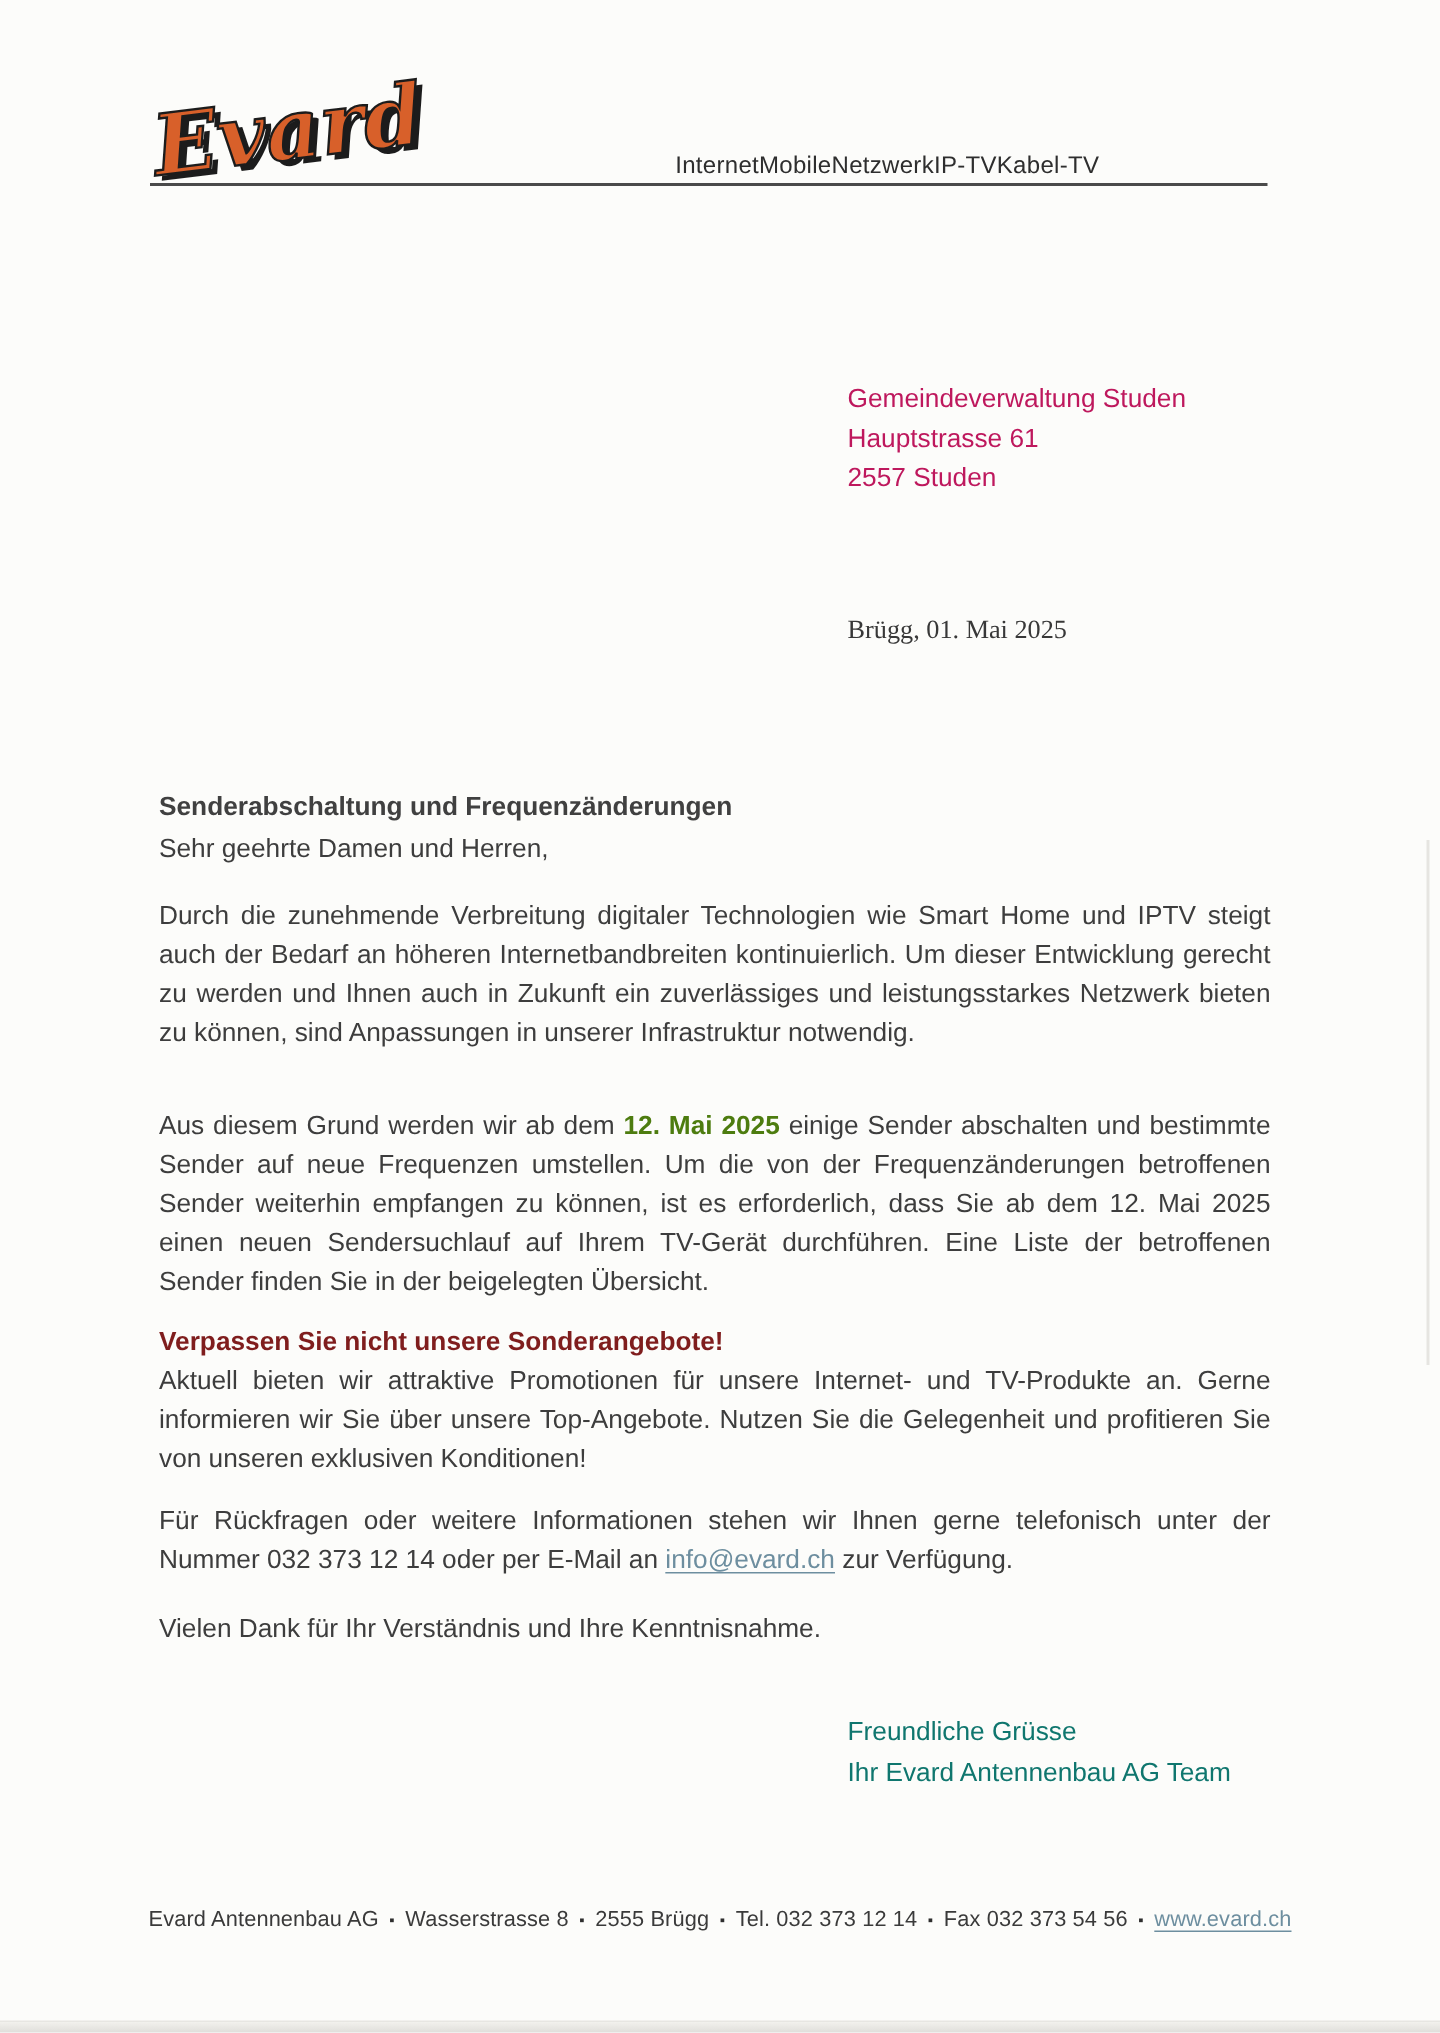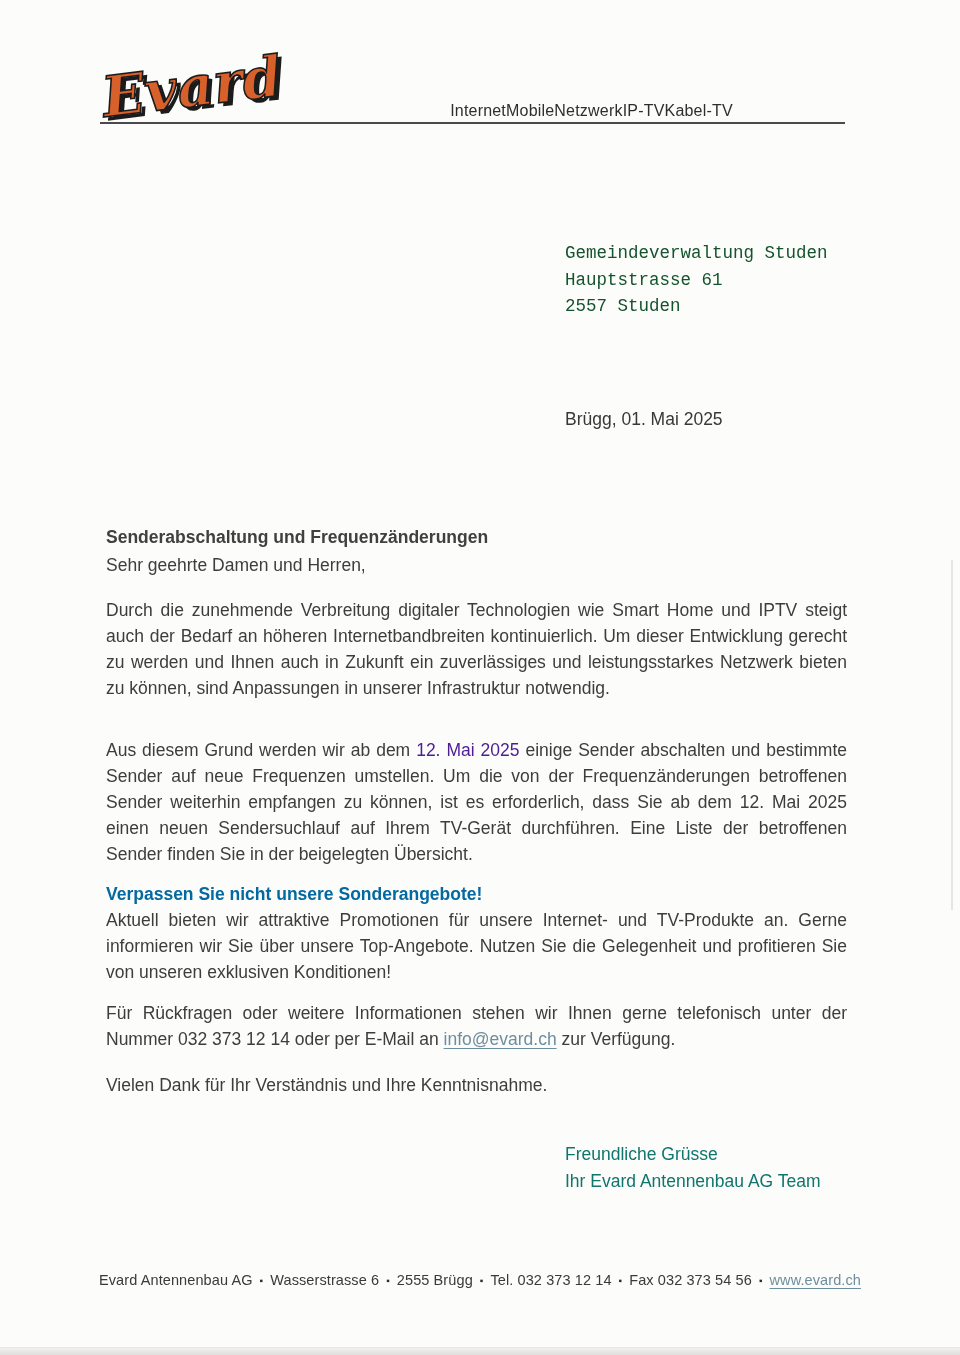--- a/index.html
+++ b/index.html
@@ -40,52 +40,52 @@
     top: 122px;
     width: 745px;
     height: 2px;
     background: #4a4a4a;
   }
 
   
   .recipient {
     position: absolute;
     left: 565px;
-    top: 240px;
+    top: 252px;
     font-size: 17.5px;
     line-height: 26.5px;
-    color: #14532d;
-    font-family: Liberation Mono, monospace;
+    color: #be185d;
   }
   .dateline {
     position: absolute;
     left: 565px;
     top: 409px;
     font-size: 17.5px;
     color: #383838;
+    font-family: Liberation Serif, serif;
   }
 
   
   .body-col {
     position: absolute;
     left: 106px;
     width: 741px;
     font-size: 17.5px;
     line-height: 26px;
     color: #3d3d3d;
   }
   .subject { top: 524px; font-weight: bold; color: #404040; }
   .salutation { top: 552px; }
   .para-intro { top: 597px; text-align: justify; }
   .para-change { top: 737px; text-align: justify; }
   .para-offers { top: 881px; text-align: justify; }
   .para-contact { top: 1000px; text-align: justify; }
   .thanks { top: 1072px; }
-  .bold-inline { font-weight: normal; color: #4c1d95; }
-  .offers-heading { font-weight: bold; color: #0369a1; }
+  .bold-inline { font-weight: bold; color: #4d7c0f; }
+  .offers-heading { font-weight: bold; color: #7f1d1d; }
 
   a.doc-link {
     color: #6d8e9f;
     text-decoration: underline;
     text-underline-offset: 3px;
     cursor: pointer;
   }
 
   .closing {
     position: absolute;
@@ -180,18 +180,18 @@
 
   <div class="body-col para-contact"><span>Für Rückfragen oder weitere Informationen stehen wir Ihnen gerne telefonisch unter der Nummer 032 373 12 14 oder per E-Mail an </span><a class="doc-link">info@evard.ch</a><span> zur Verfügung.</span></div>
 
   <div class="body-col thanks">Vielen Dank für Ihr Verständnis und Ihre Kenntnisnahme.</div>
 
   <div class="closing">
     <div>Freundliche Grüsse</div>
     <div>Ihr Evard Antennenbau AG Team</div>
   </div>
 
-  <div class="footer"><span>Evard Antennenbau AG</span><span class="sep">▪</span><span>Wasserstrasse 6</span><span class="sep">▪</span><span>2555 Brügg</span><span class="sep">▪</span><span>Tel. 032 373 12 14</span><span class="sep">▪</span><span>Fax 032 373 54 56</span><span class="sep">▪</span><a class="doc-link">www.evard.ch</a></div>
+  <div class="footer"><span>Evard Antennenbau AG</span><span class="sep">▪</span><span>Wasserstrasse 8</span><span class="sep">▪</span><span>2555 Brügg</span><span class="sep">▪</span><span>Tel. 032 373 12 14</span><span class="sep">▪</span><span>Fax 032 373 54 56</span><span class="sep">▪</span><a class="doc-link">www.evard.ch</a></div>
 
   <div class="scan-edge-right"></div>
   <div class="scan-edge-bottom"></div>
 
 </div>
 
 </body></html>

